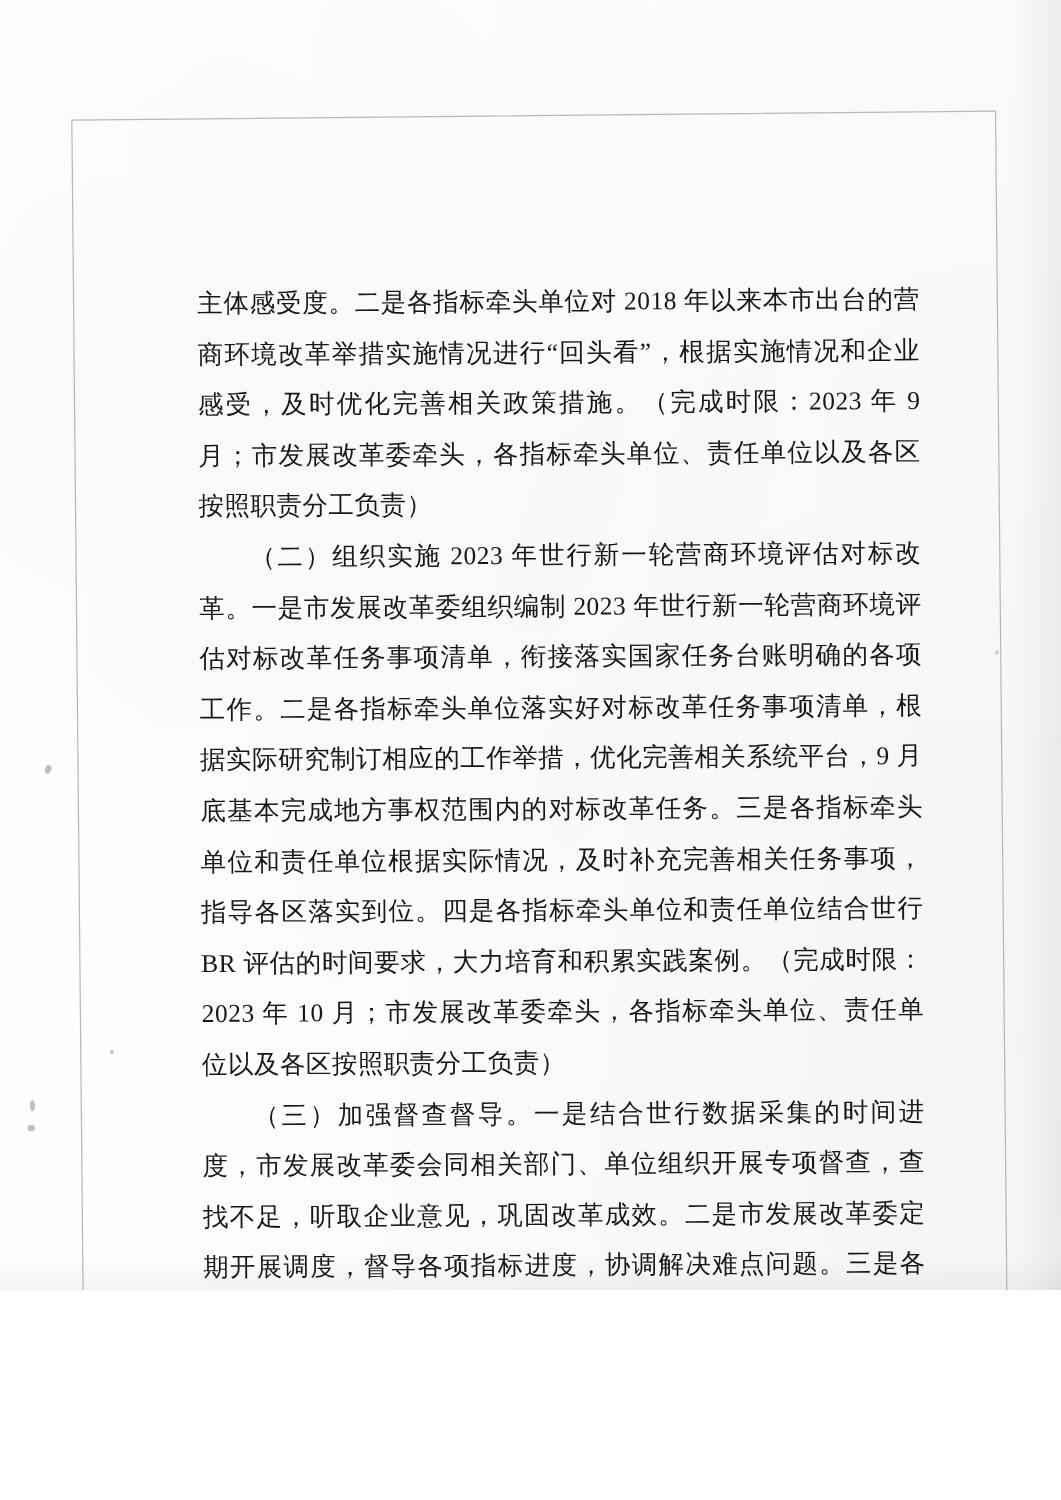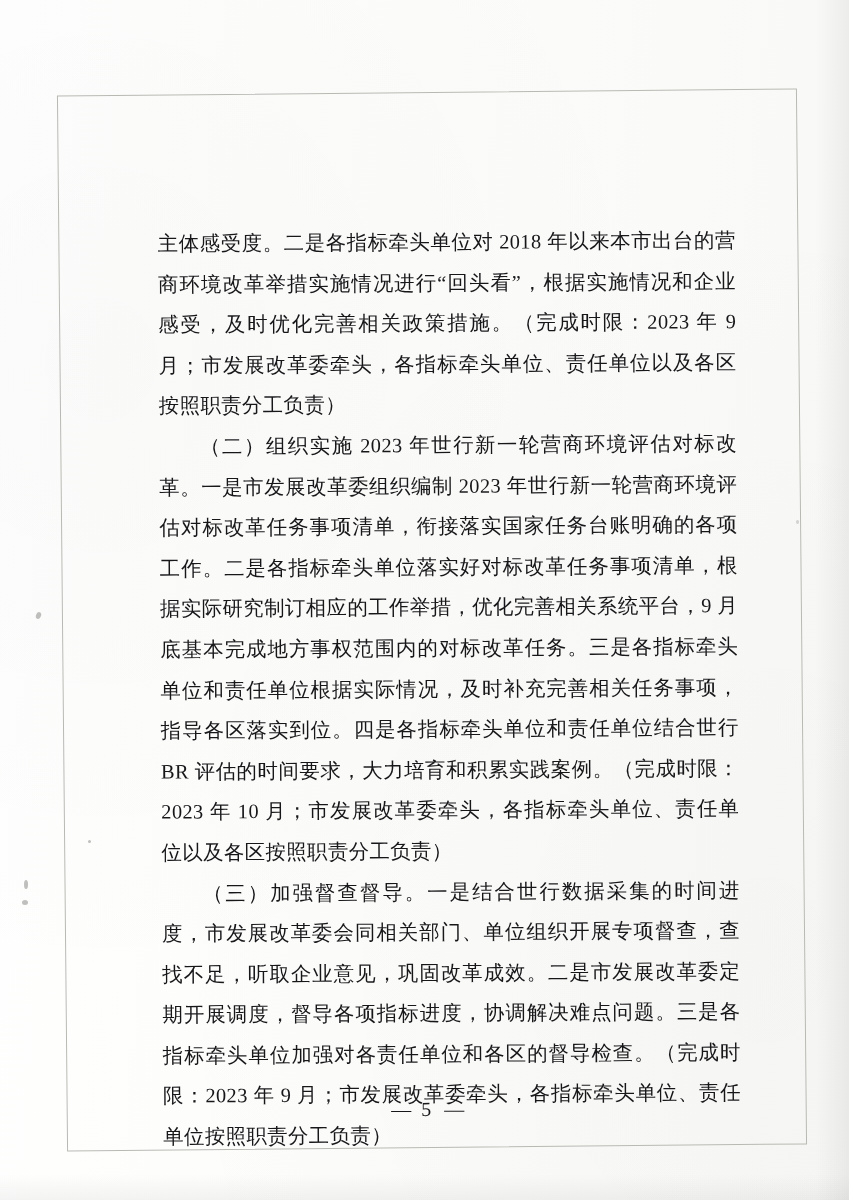--- a/index.html
+++ b/index.html
@@ -3,21 +3,21 @@
 <meta charset="utf-8">
 <style>
   html, body {
     margin: 0;
     padding: 0;
     background: #ffffff;
   }
   .page {
     position: relative;
     width: 849px;
-    height: 1200px;
+    height: 1032px;
     background: #fdfdfb;
     overflow: hidden;
     font-family: "Liberation Serif", "DejaVu Serif", serif;
   }
   
   .scan-tint {
     position: absolute;
     inset: 0;
     background:
       radial-gradient(ellipse at 12% 30%, rgba(0,0,0,0.018), rgba(0,0,0,0) 55%),

